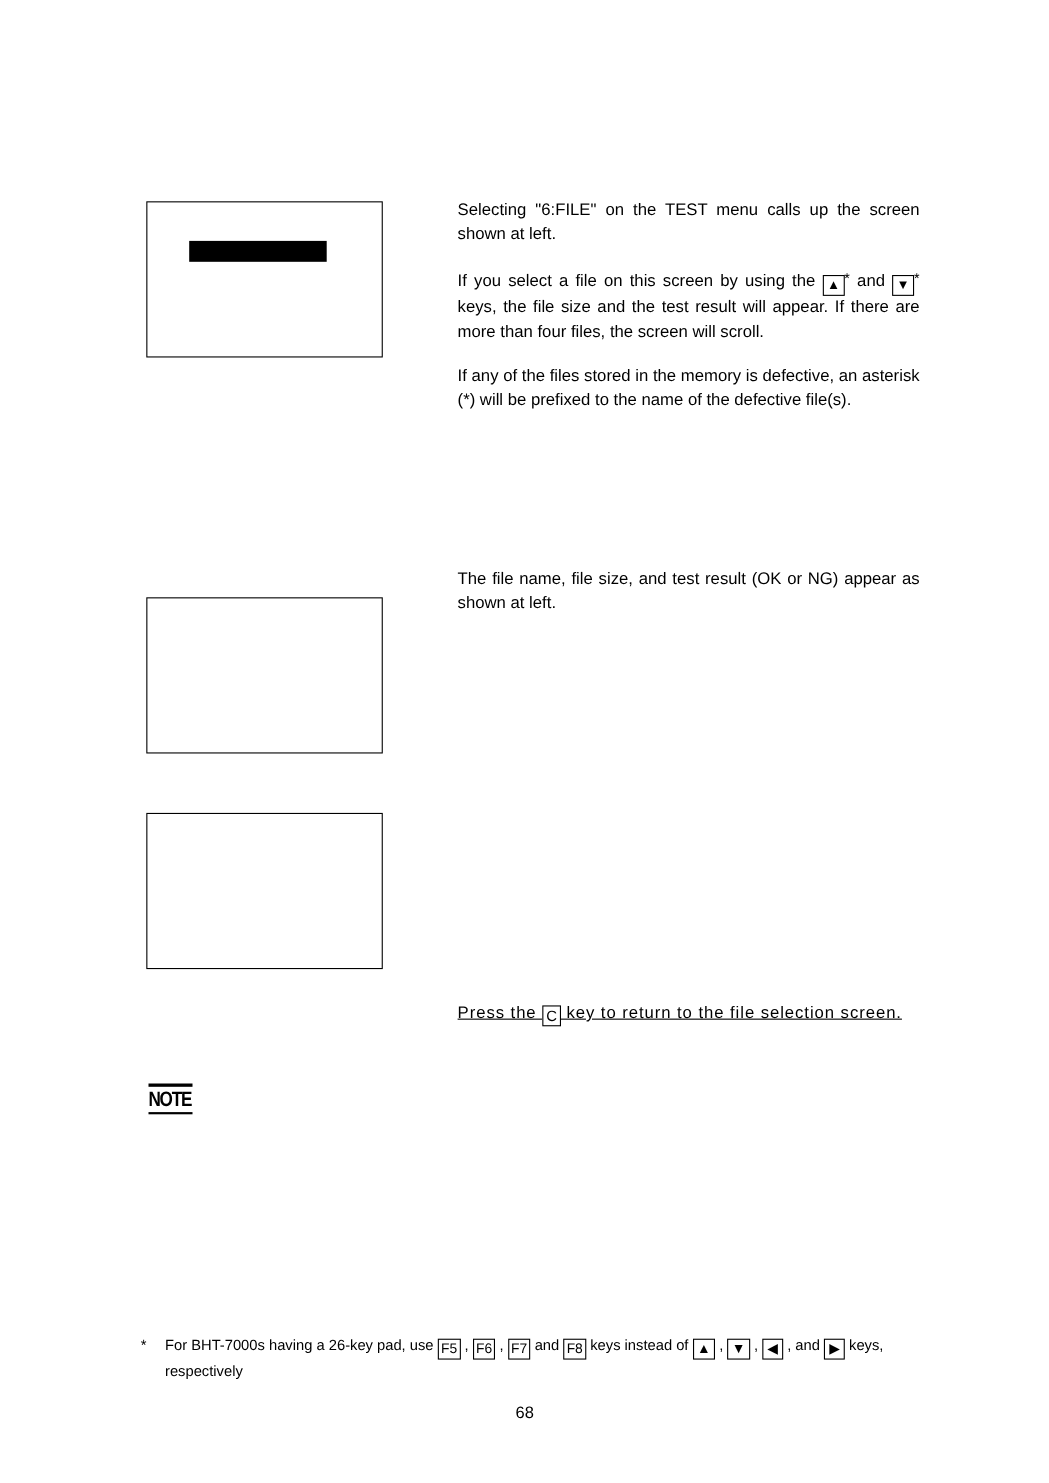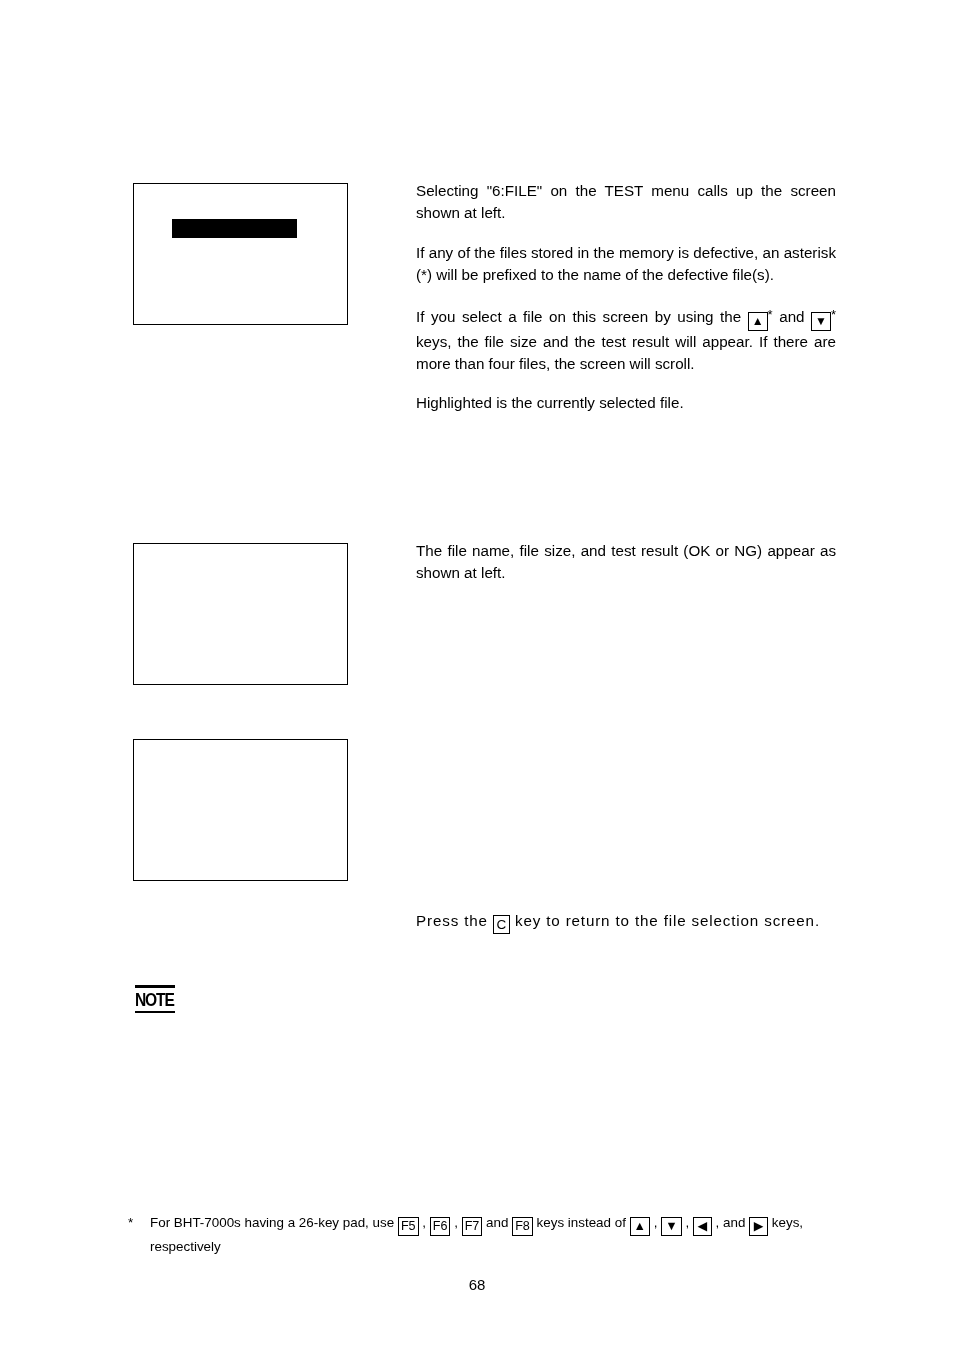--- a/index.html
+++ b/index.html
@@ -45,25 +45,25 @@
   p.para {
     margin: 0 0 17px 0;
     font-size: 15.2px;
     line-height: 22.4px;
     text-align: justify;
     text-justify: inter-word;
   }
   p.para.last { margin-bottom: 0; }
 
   #block-a { top: 180px; }
-  #block-b { top: 540px; }
+  #block-b { top: 516px; }
   #block-c { top: 910px; }
 
   
-  #block-c p.para { letter-spacing: 0.85px; }
+  #block-c p.para { letter-spacing: 0.85px; text-decoration: underline; }
 
   
   .keycap {
     display: inline-block;
     border: 1.4px solid #000;
     box-sizing: border-box;
     text-align: center;
     vertical-align: -3px;
     background: #fff;
     line-height: 15px;
@@ -145,25 +145,24 @@
 </div>
 
 <div class="lcd-frame" id="lcd-2"></div>
 
 <div class="lcd-frame" id="lcd-3"></div>
 
 <div class="body-col" id="block-a">
 
   <p class="para"><span>Selecting "6:FILE" on the TEST menu calls up the screen shown at left.</span></p>
 
+  <p class="para"><span>If you select a file on this screen by using the </span><span class="keycap arrow">▲</span><span class="sup-asterisk">*</span><span> and </span><span class="keycap arrow">▼</span><span class="sup-asterisk">*</span><span> keys, the file size and the test result will appear.  If there are more than four files, the screen will scroll.</span></p>
+
   <p class="para"><span>If any of the files stored in the memory is defective, an asterisk (*) will be prefixed to the name of the defective file(s).</span></p>
 
-  <p class="para"><span>If you select a file on this screen by using the </span><span class="keycap arrow">▲</span><span class="sup-asterisk">*</span><span> and </span><span class="keycap arrow">▼</span><span class="sup-asterisk">*</span><span> keys, the file size and the test result will appear.  If there are more than four files, the screen will scroll.</span></p>
-
-  <p class="para"><span>Highlighted is the currently selected file.</span></p>
 
 
 </div>
 
 <div class="body-col" id="block-b">
   <p class="para last"><span>The file name, file size, and test result (OK or NG) appear as shown at left.</span></p>
 </div>
 
 <div class="body-col" id="block-c">
   <p class="para last"><span>Press the </span><span class="keycap">C</span><span> key to return to the file selection screen.</span></p>

